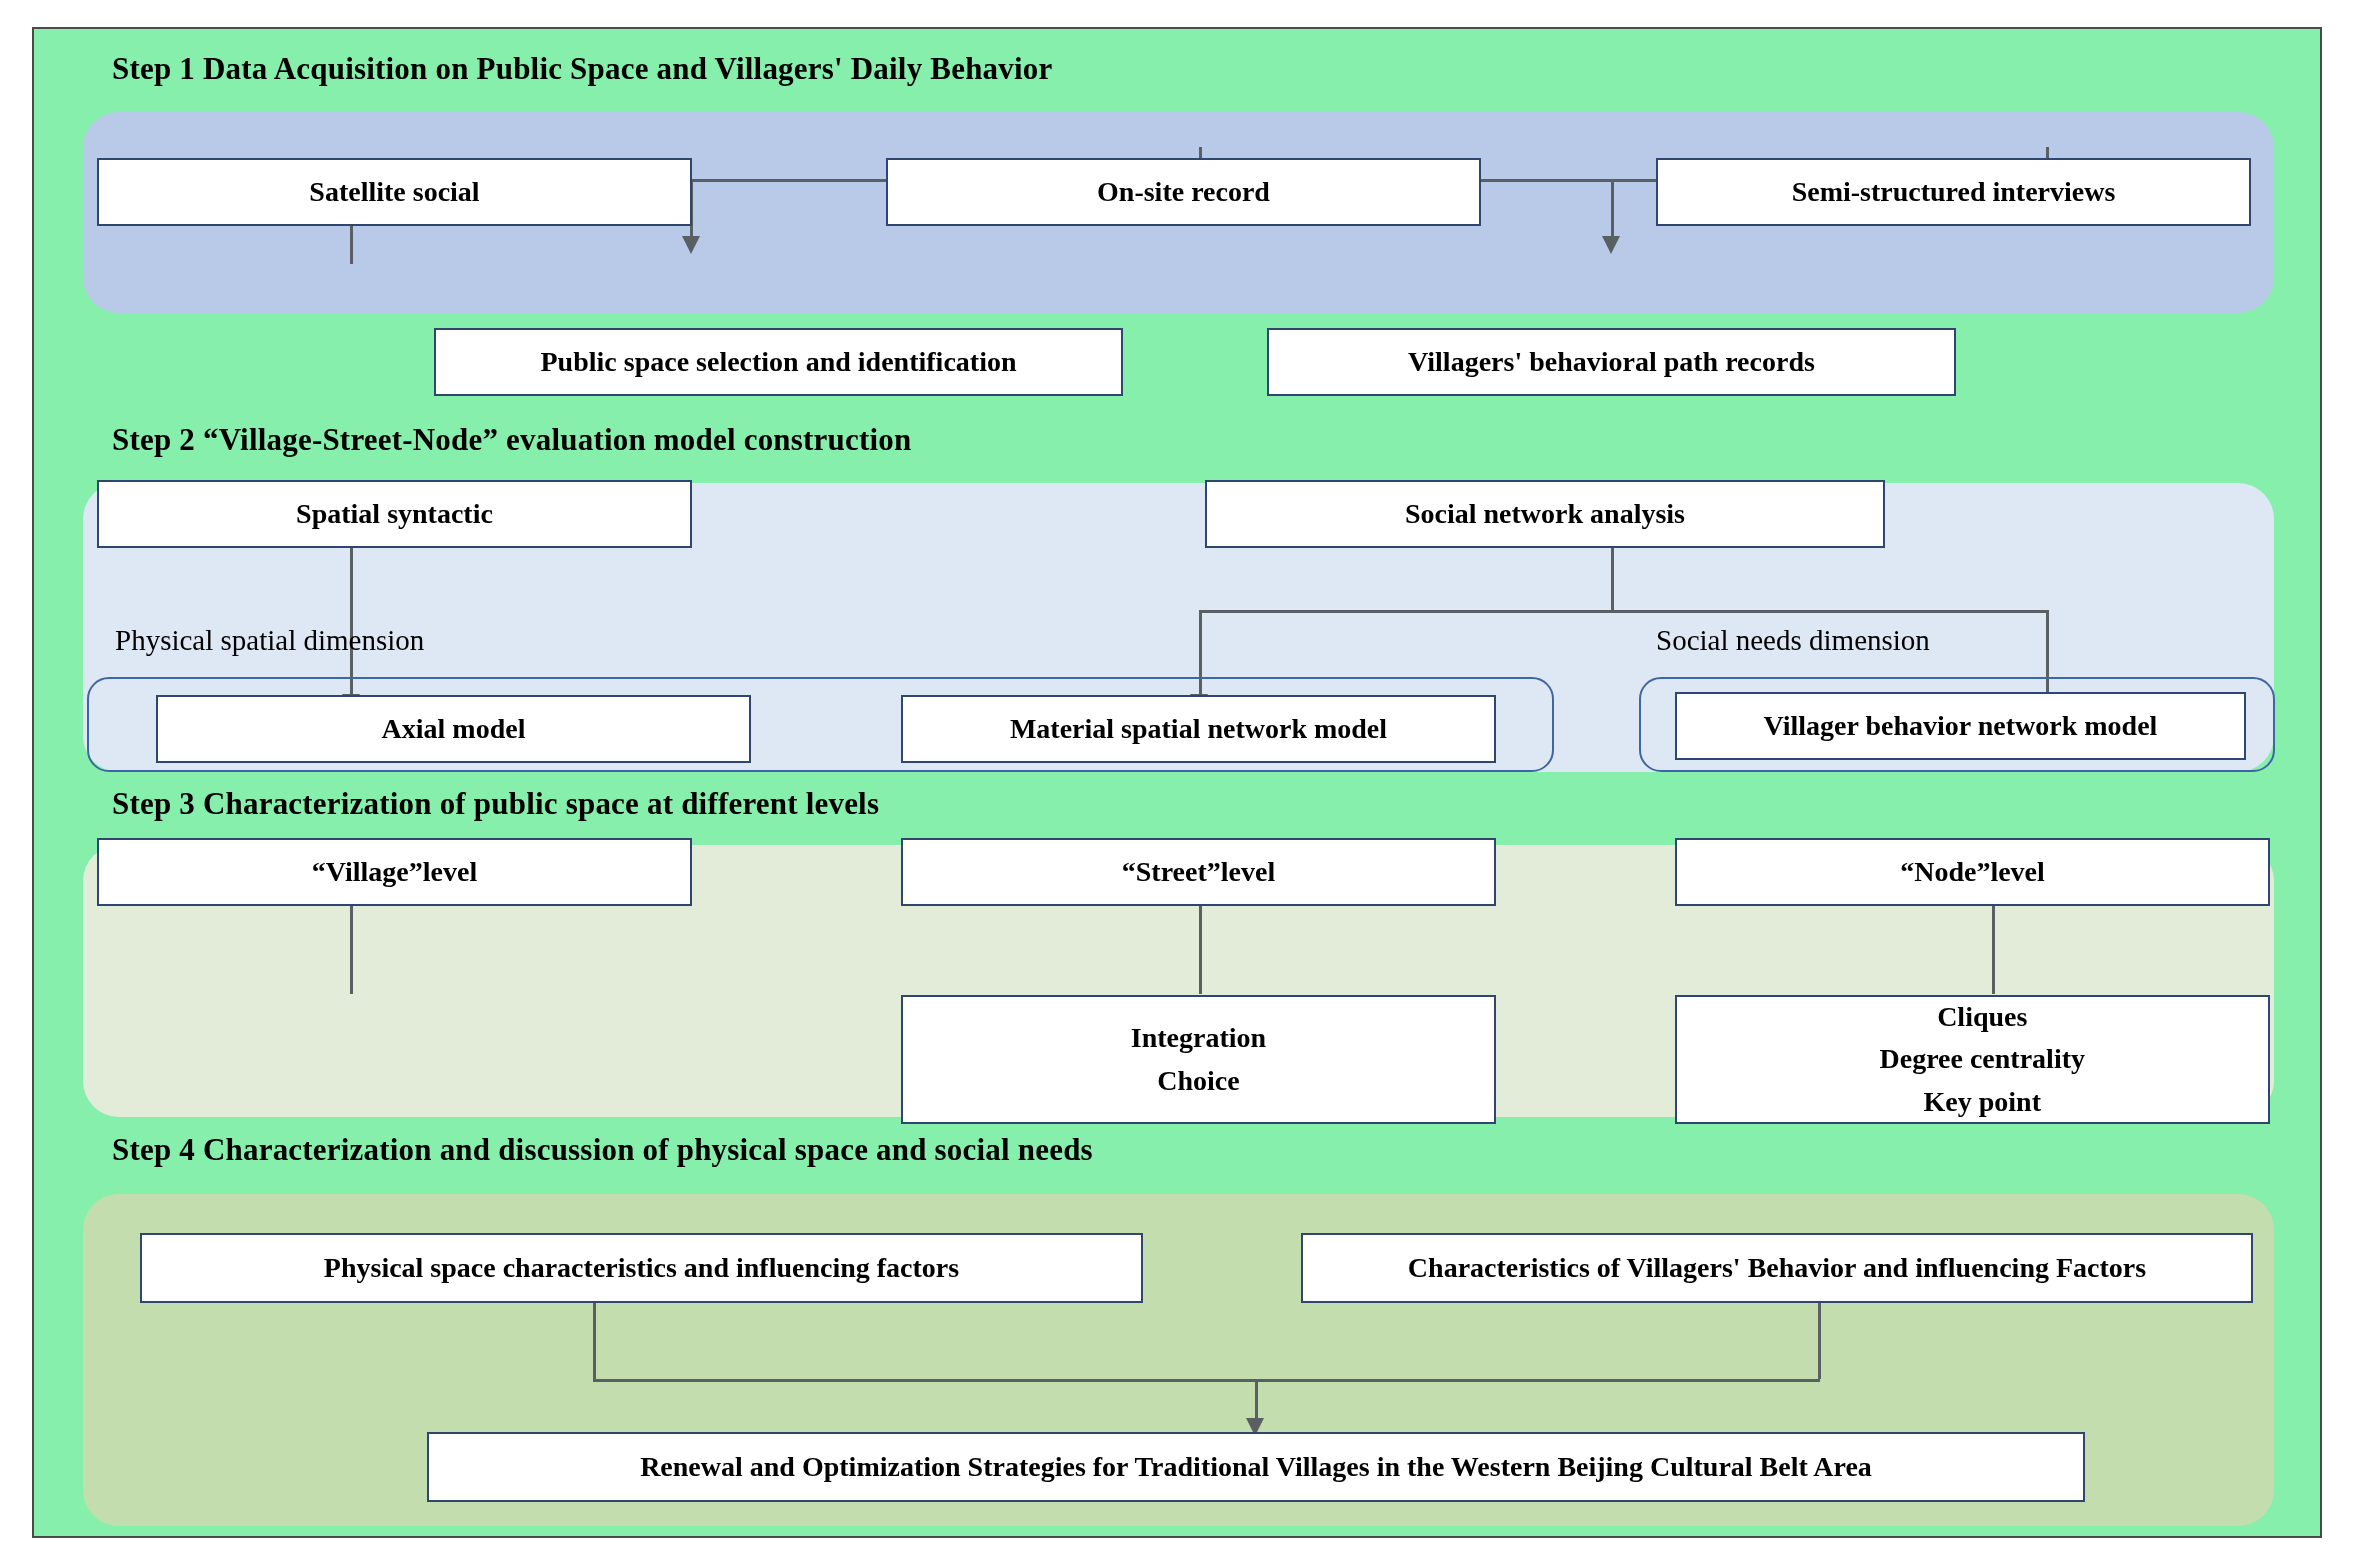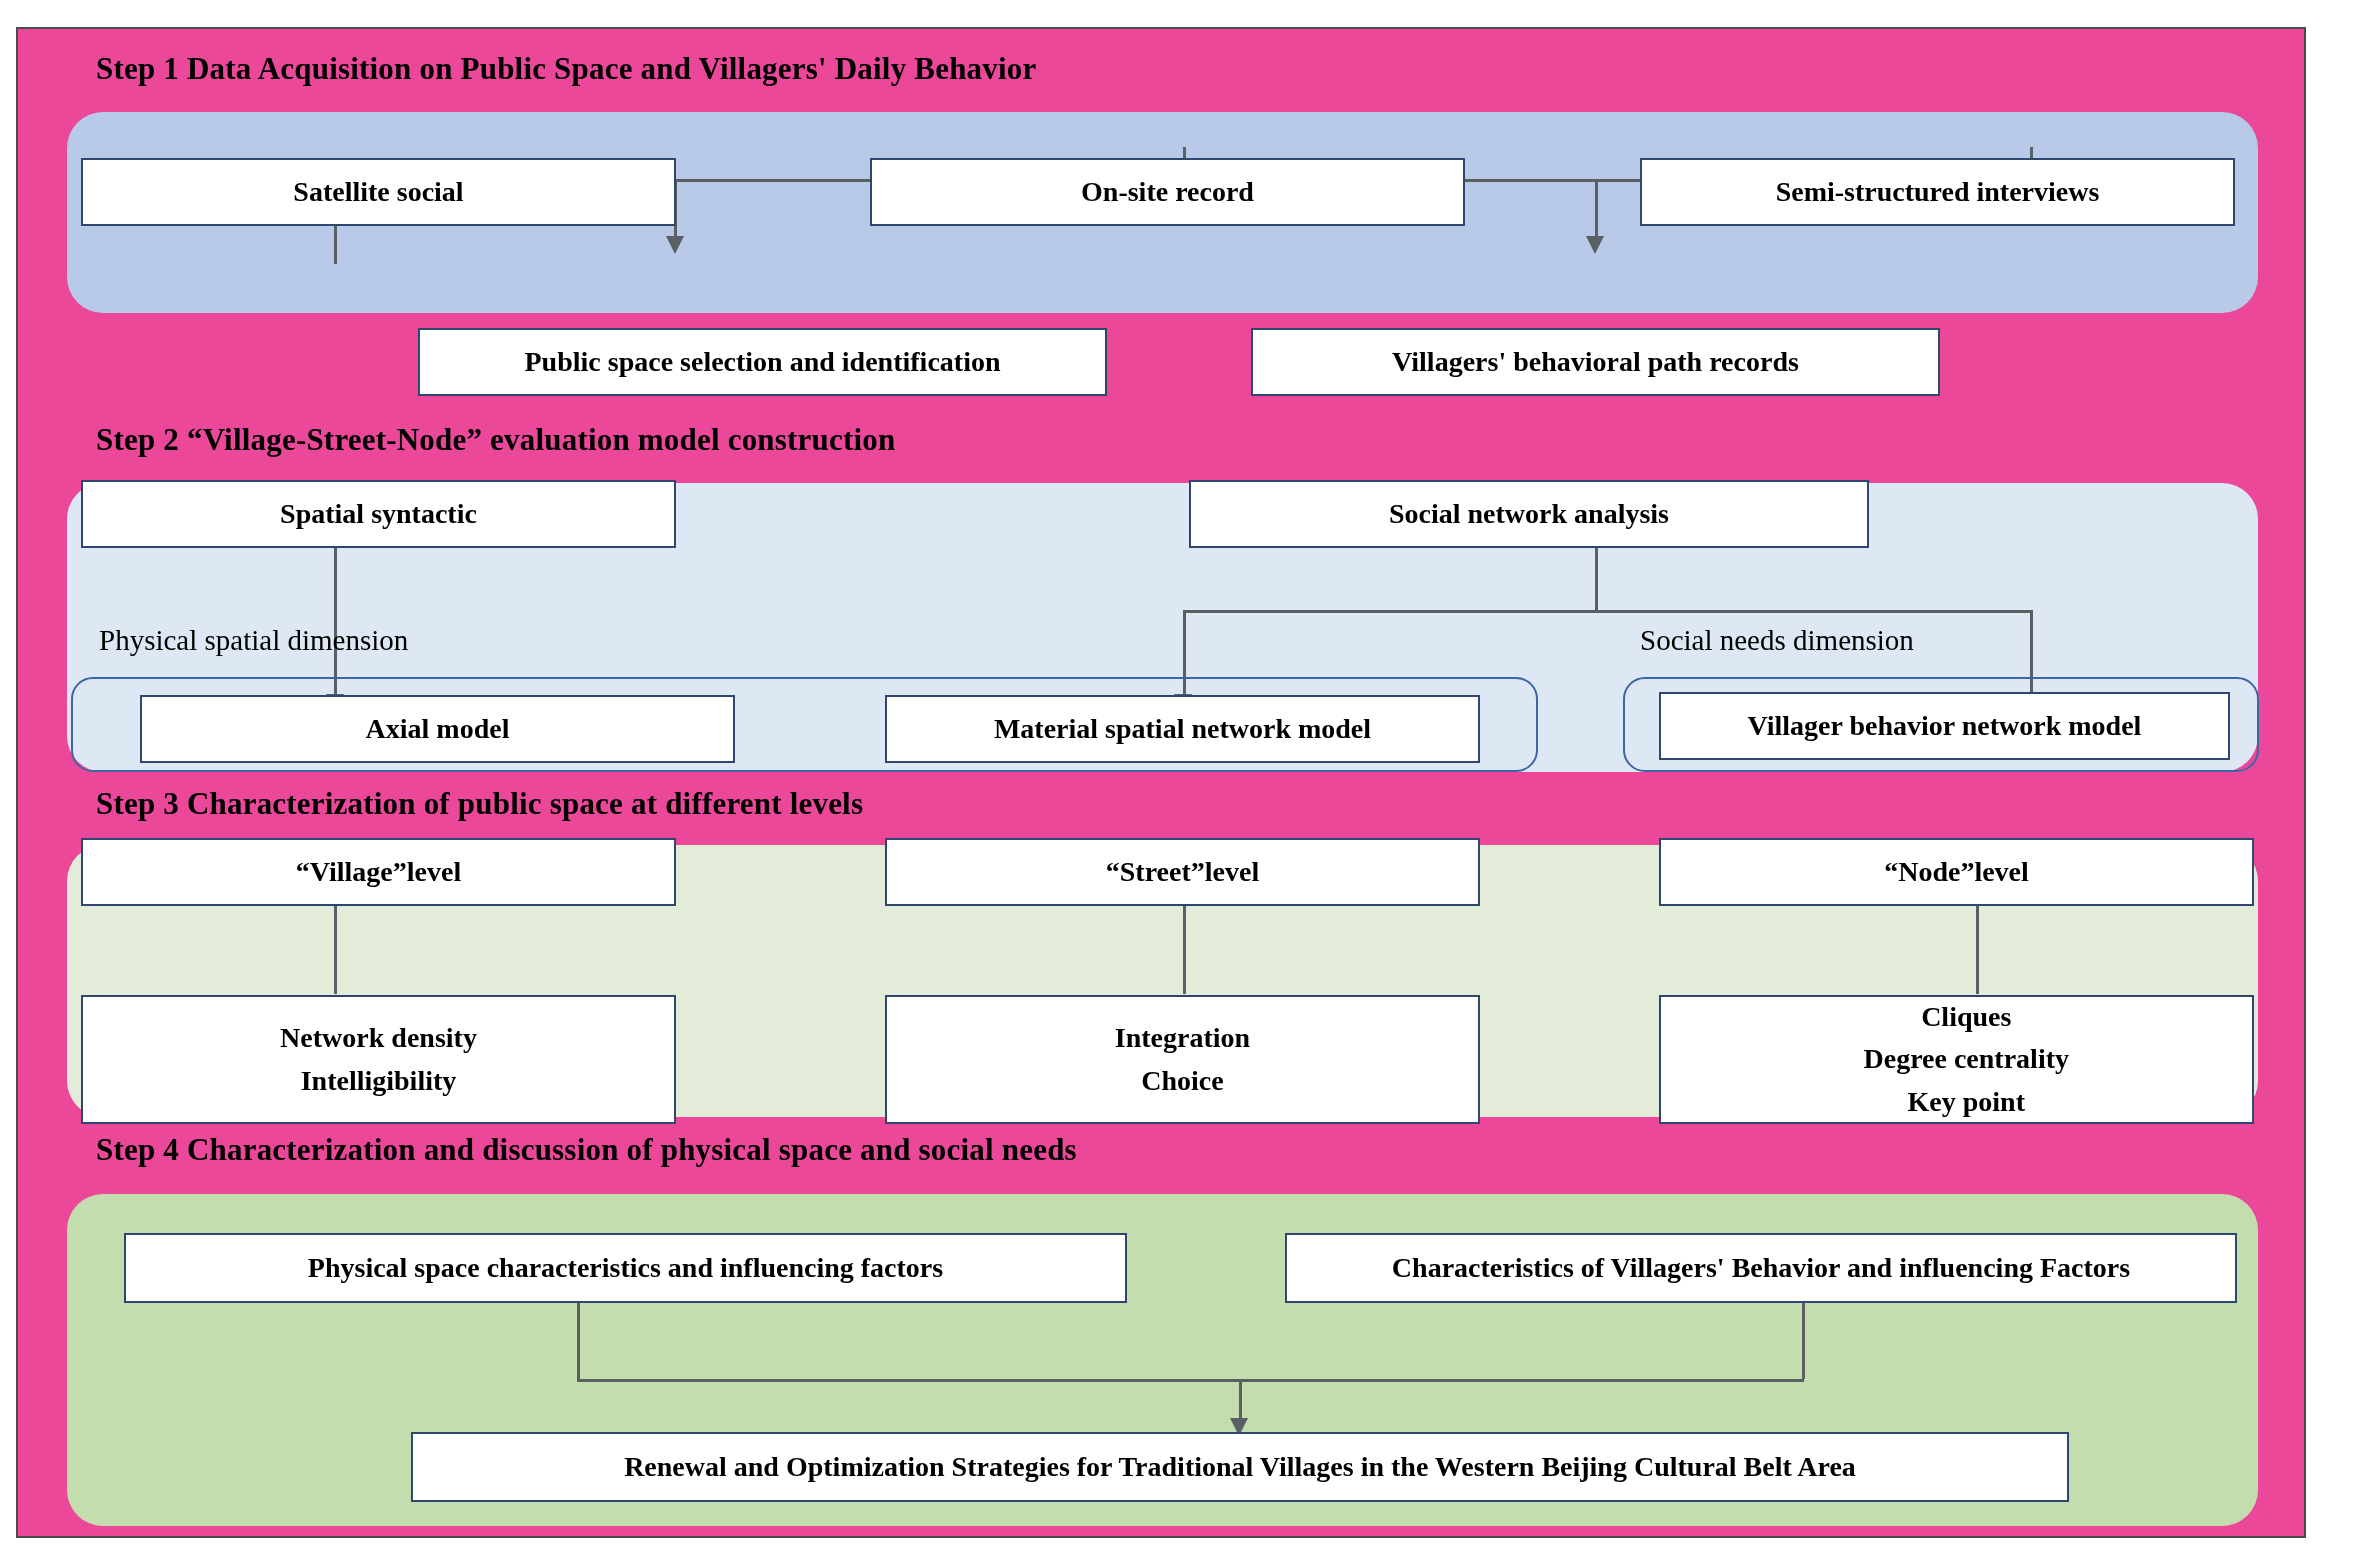--- a/index.html
+++ b/index.html
@@ -9,26 +9,26 @@
   }
   body {
     width: 2354px;
     height: 1567px;
     font-family: "Liberation Serif", "DejaVu Serif", serif;
     overflow: hidden;
   }
 
   #frame {
     position: absolute;
-    left: 16px;
+    left: 32px;
     top: 27px;
     width: 2290px;
     height: 1511px;
     border: 2.6px solid #4a4a4a;
-    background: #ec4899;
+    background: #86efac;
     box-sizing: border-box;
   }
 
   
   .step-title {
     position: absolute;
     font-weight: bold;
     font-size: 31px;
     color: #000000;
     white-space: nowrap;
@@ -156,26 +156,20 @@
   <div class="band band-3" style="left:49px; top:816px; width:2191px; height:272px;"></div>
 
   <div class="ln v" style="left:316px; top:877px; height:88px;"></div>
   <div class="ln v" style="left:1165px; top:877px; height:88px;"></div>
   <div class="ln v" style="left:1958px; top:877px; height:88px;"></div>
 
   <div class="node" style="left:63px; top:809px; width:595px; height:68px;">“Village”level</div>
   <div class="node" style="left:867px; top:809px; width:595px; height:68px;">“Street”level</div>
   <div class="node" style="left:1641px; top:809px; width:595px; height:68px;">“Node”level</div>
 
-  <div class="node multi" style="left:63px; top:966px; width:595px; height:129px;">
-    <div>
-      <div>Network density</div>
-      <div>Intelligibility</div>
-    </div>
-  </div>
   <div class="node multi" style="left:867px; top:966px; width:595px; height:129px;">
     <div>
       <div>Integration</div>
       <div>Choice</div>
     </div>
   </div>
   <div class="node multi" style="left:1641px; top:966px; width:595px; height:129px;padding-left:28px;">
     <div>
       <div>Cliques</div>
       <div>Degree centrality</div>

